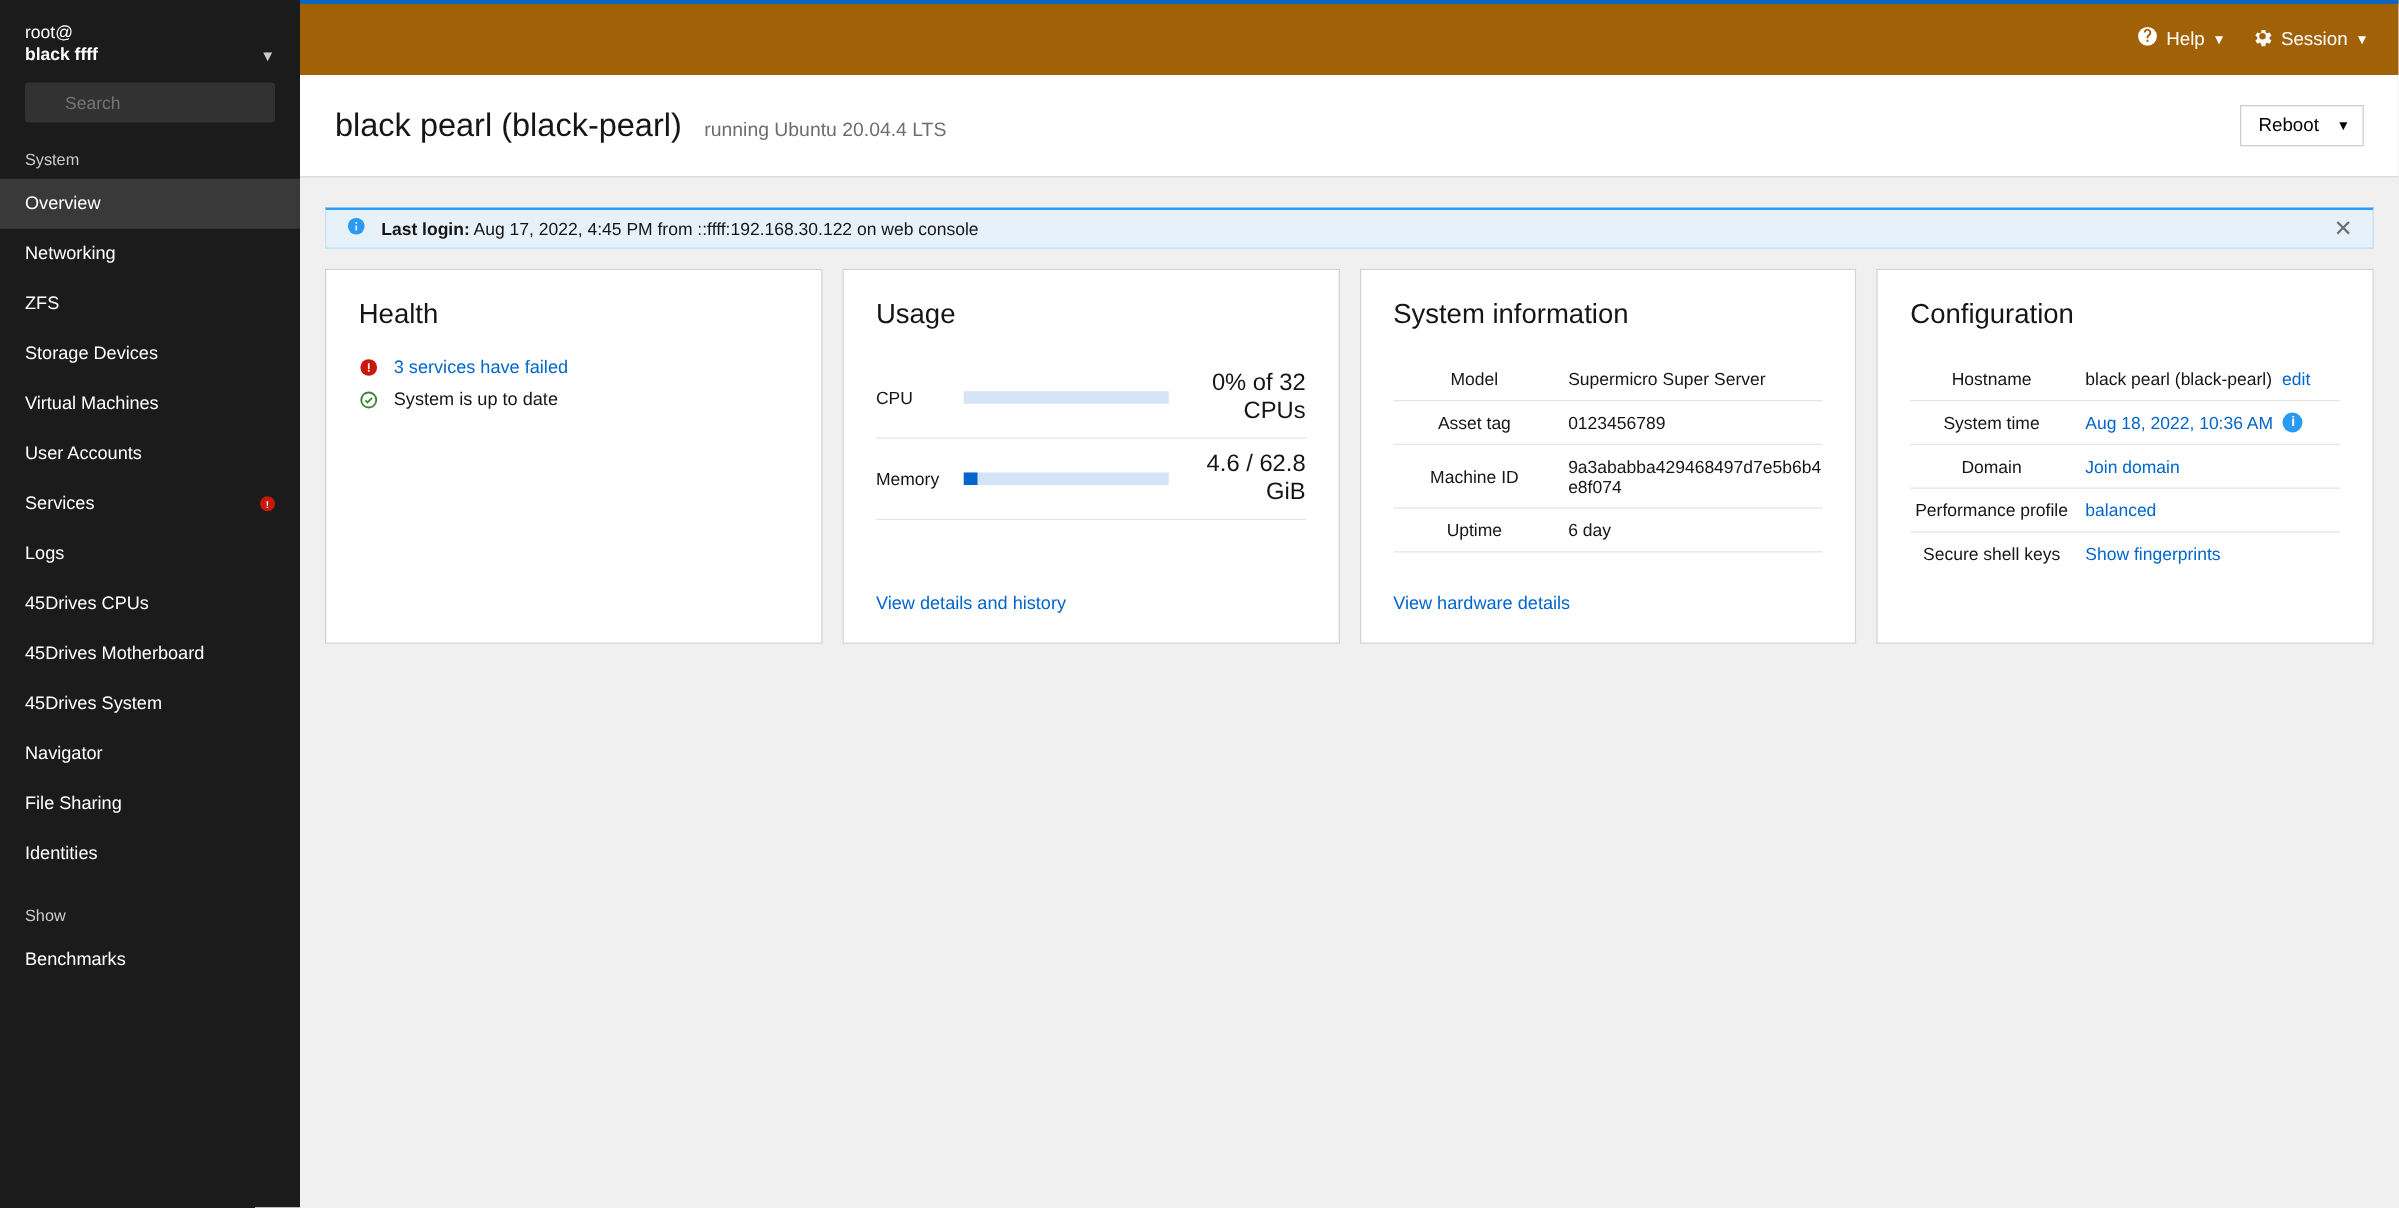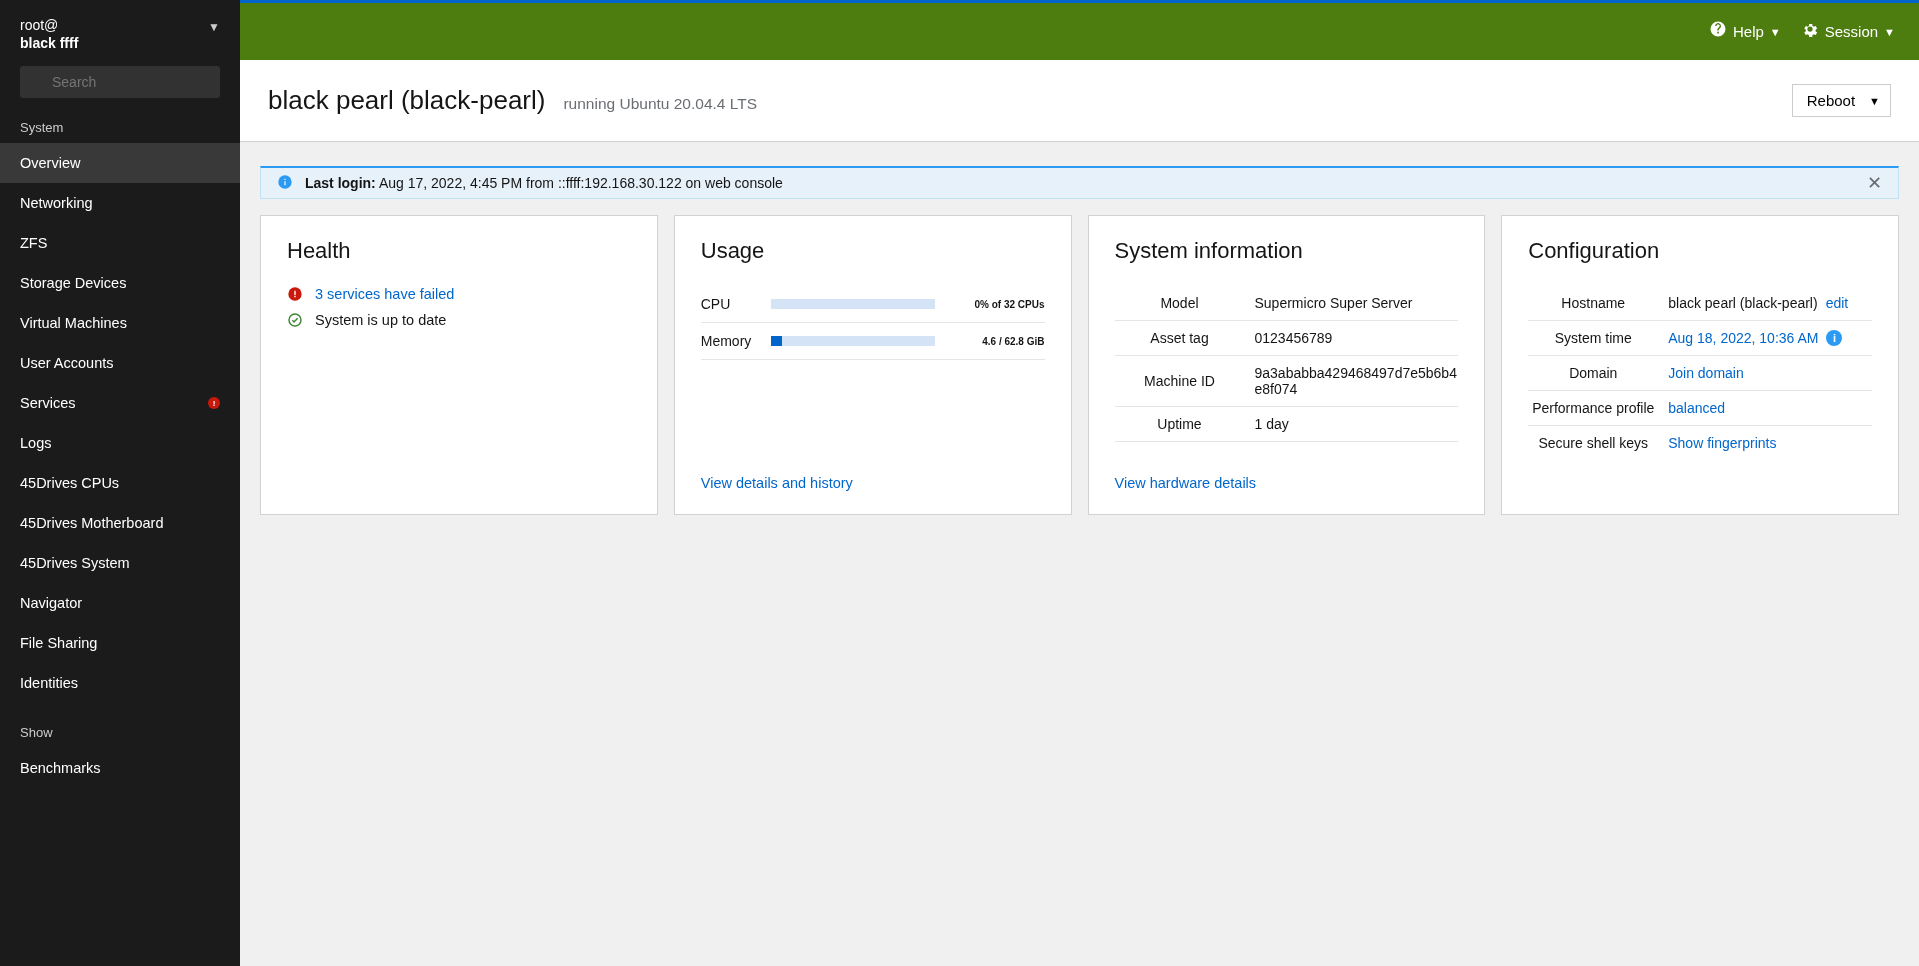--- a/index.html
+++ b/index.html
@@ -1,38 +1,38 @@
 <!DOCTYPE html>
 <html><head>
 <meta charset="utf-8">
 <style>
 * { box-sizing: border-box; margin: 0; padding: 0; }
 body { font-family: "Helvetica Neue", Arial, sans-serif; background: #f0f0f0; color: #151515; overflow: hidden; }
 .container { display: flex; width: 1919px; height: 966px; }
 .sidebar { width: 240px; background: #1b1b1b; color: #fff; display: flex; flex-direction: column; flex-shrink: 0; height: 100%; overflow-y: auto; }
-.sidebar-header { padding: 16px 20px 14px; display: flex; justify-content: space-between; align-items: flex-start; }
+.sidebar-header { padding: 16px 20px 14px; display: flex; justify-content: space-between; align-items: flex-end; }
 .sidebar-header .user-text { line-height: 1.3; font-size: 14px; }
 .sidebar-header .hostname { font-weight: 600; }
 .chevron-down { font-size: 12px; color: #ccc; cursor: pointer; margin-top: 4px; }
 .sidebar-search-wrap { padding: 0 20px 12px; }
 .sidebar-search { background: #323232; border: none; border-radius: 3px; padding: 8px 10px 8px 32px; color: #eee; font-size: 14px; width: 100%; position: relative; }
 .search-box { position: relative; }
 .search-box .search-icon { position: absolute; left: 10px; top: 50%; transform: translateY(-50%); color: #aaa; font-size: 13px; }
 .nav-section-label { padding: 10px 20px 8px; font-size: 13px; color: #ccc; }
 .nav-item { padding: 12px 20px; font-size: 14.5px; color: #fff; cursor: pointer; display: flex; align-items: center; justify-content: space-between; }
 .nav-item.active { background: #393939; }
 .nav-section-tools { margin-top: 12px; }
 .badge-small { width: 12px; height: 12px; border-radius: 50%; background: #c9190b; display: inline-flex; align-items: center; justify-content: center; font-size: 8px; font-weight: bold; }
 .badge-small::after { content: "!"; color: #fff; }
 
 .main { flex: 1; display: flex; flex-direction: column; background: #f0f0f0; position: relative; height: 100%; }
 .scroll-area { position: relative; height: 100%; overflow-y: auto; }
 .scroll-content { }
 
-.topbar { height: 60px; background: #4d7c0f; border-top: 3px solid #0066cc; display: flex; justify-content: flex-end; align-items: center; padding: 0 24px; gap: 20px; }
+.topbar { height: 60px; background: #a16207; border-top: 3px solid #0066cc; display: flex; justify-content: flex-end; align-items: center; padding: 0 24px; gap: 20px; }
 .topbar .top-btn { color: #fff; font-size: 15px; display: flex; align-items: center; gap: 6px; cursor: pointer; }
 .topbar .icon { font-size: 17px; }
 .topbar .caret { font-size: 11px; }
 
 .page-header { background: #fff; padding: 24px 28px; display: flex; align-items: center; justify-content: space-between; border-bottom: 1px solid #d2d2d2; }
 .page-title-wrap { display: flex; align-items: baseline; gap: 18px; }
 .page-title { font-size: 26px; font-weight: 400; }
 .page-subtitle { font-size: 15.5px; color: #6a6e73; }
 .reboot-btn { border: 1px solid #ccc; background: #fff; padding: 7px 10px 7px 14px; font-size: 15px; display: flex; align-items: center; gap: 14px; cursor: pointer; }
 .reboot-btn .caret { font-size: 11px; }
@@ -50,21 +50,21 @@
 .health-item { display: flex; align-items: center; gap: 12px; font-size: 14.5px; margin-bottom: 10px; }
 .health-item .hicon { width: 16px; height: 16px; }
 .icon-error { color: #c9190b; }
 .icon-ok { color: #3e8635; }
 .link { color: #0066cc; cursor: pointer; }
 
 .usage-row { display: flex; align-items: center; justify-content: space-between; font-size: 14px; padding: 10px 0; border-bottom: 1px solid #e5e5e5; }
 .usage-row .label { width: 70px; }
 .usage-bar { flex: 1; height: 10px; background: #d4e3f5; display: flex; }
 .usage-bar .fill { background: #0066cc; height: 100%; }
-.usage-row .val { width: 110px; text-align: right; font-size: 10px; font-weight: bold; }
+.usage-row .val { width: 110px; text-align: right; font-size: 19px; }
 .usage-footer { margin-top: auto; }
 .usage-footer .link { font-size: 14.5px; }
 
 .kv-row { display: flex; justify-content: space-between; align-items: center; font-size: 14px; padding: 9px 0; border-bottom: 1px solid #e5e5e5; gap: 10px; }
 .kv-row .k { color: #151515; width: 130px; flex-shrink: 0; text-align: center; }
 .kv-row .v { text-align: left; flex: 1; word-break: break-all; }
 .v-right { display: flex; align-items: center; gap: 8px; }
 .info-badge { width: 16px; height: 16px; border-radius: 50%; background: #2b9af3; color: #fff; font-size: 11px; font-weight: bold; display: inline-flex; align-items: center; justify-content: center; }
 .edit-link { color: #0066cc; font-size: 14px; cursor: pointer; }
 .card-config .kv-row:last-of-type { border-bottom: none; }
@@ -251,21 +251,21 @@
                   <div class="kv-row">
                     <span class="k">Asset tag</span>
                     <span class="v">0123456789</span>
                   </div>
                   <div class="kv-row">
                     <span class="k">Machine ID</span>
                     <span class="v">9a3ababba429468497d7e5b6b4e8f074</span>
                   </div>
                   <div class="kv-row">
                     <span class="k">Uptime</span>
-                    <span class="v">1 day</span>
+                    <span class="v">6 day</span>
                   </div>
                 </div>
               <div class="usage-footer">
                 <span class="link">View hardware details</span>
               </div>
             </div>
 
             <div class="card card-config">
               <h2>Configuration</h2>
               <div id="config-rows">

